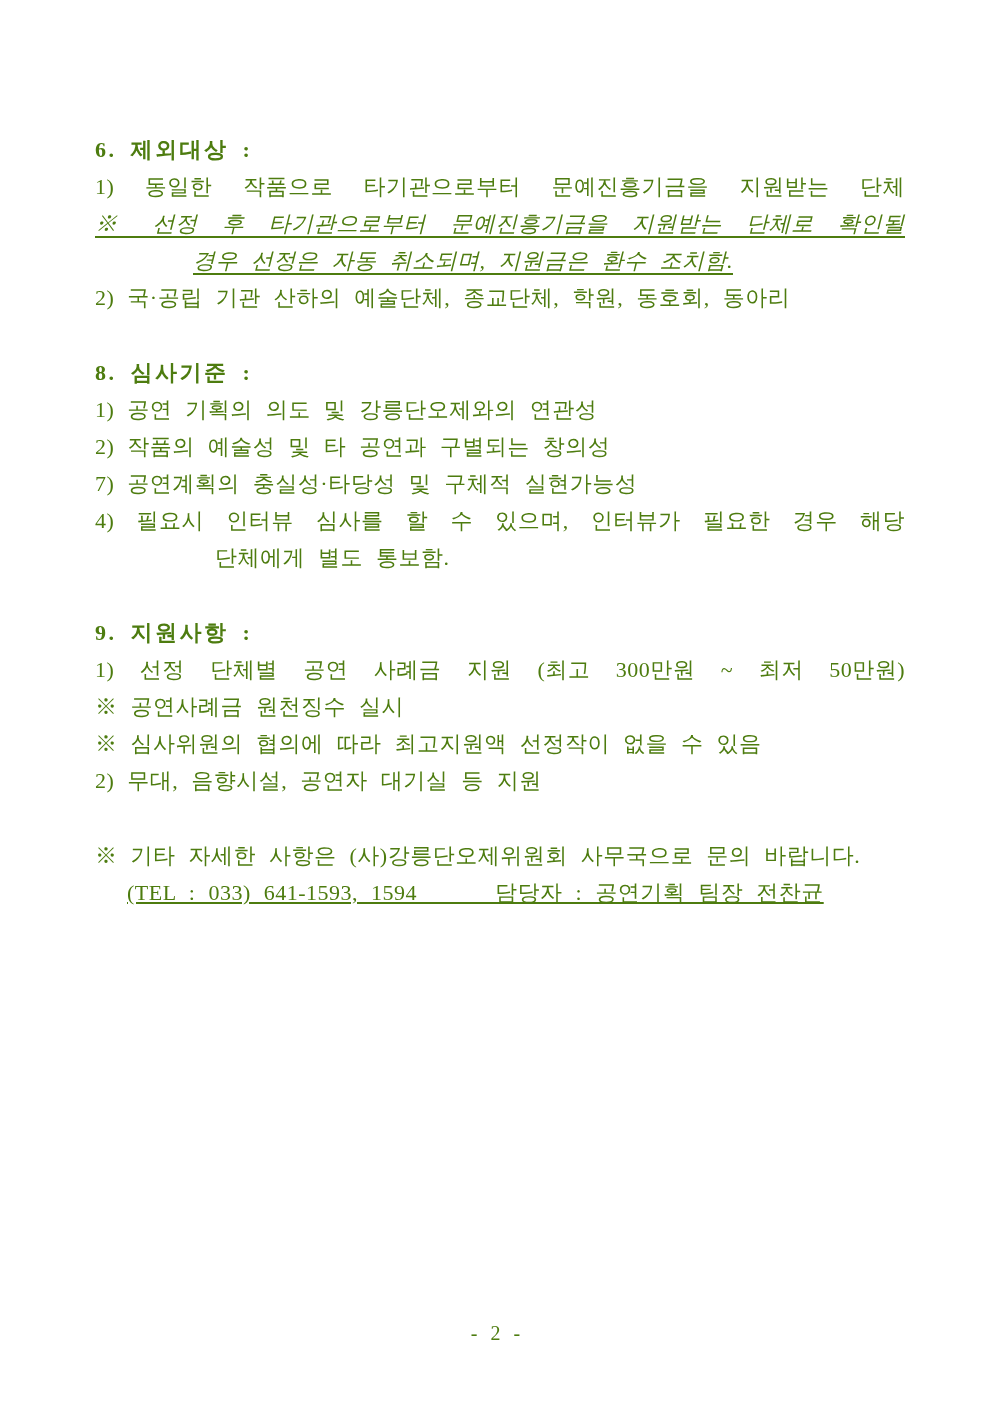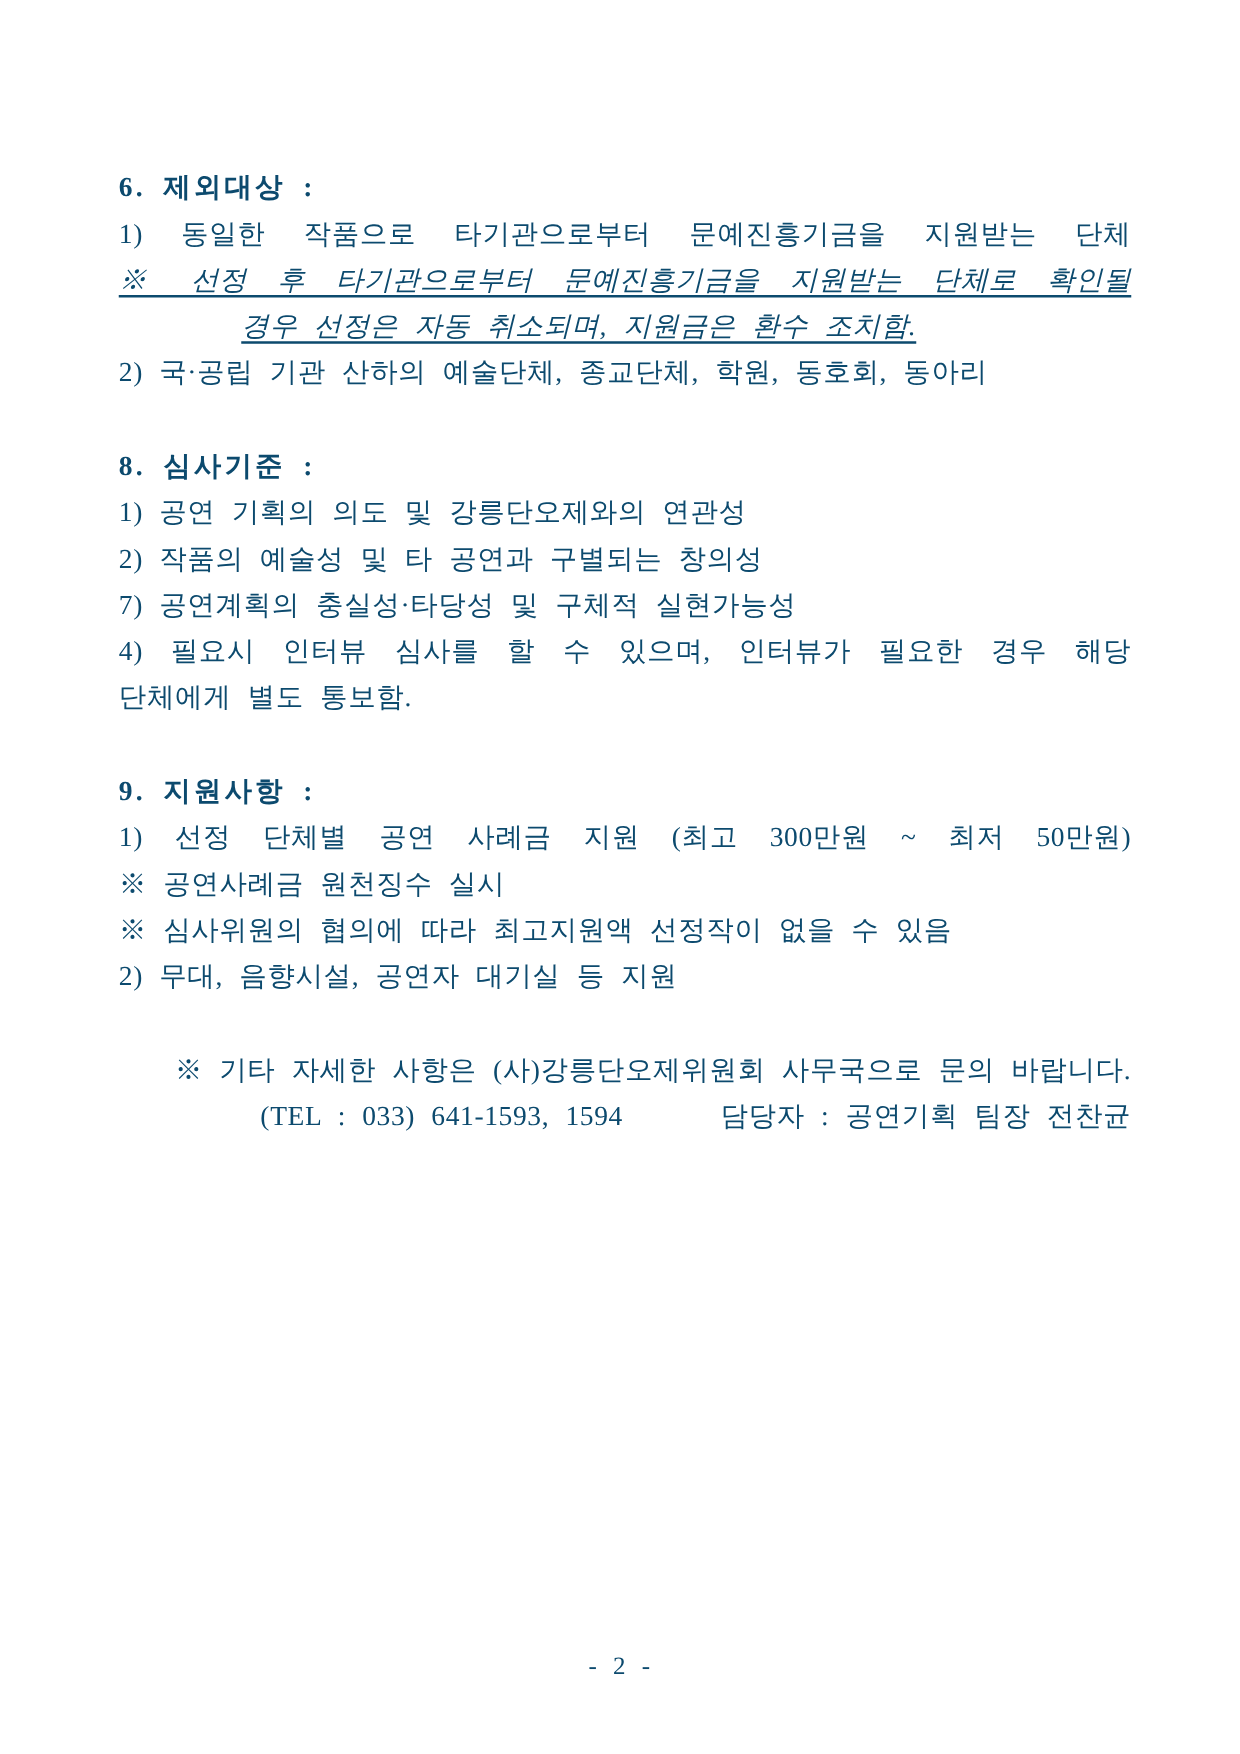--- a/index.html
+++ b/index.html
@@ -5,21 +5,21 @@
   html, body {
     margin: 0;
     padding: 0;
     background: #ffffff;
   }
   .page {
     position: relative;
     width: 992px;
     height: 1403px;
     background: #ffffff;
-    color: #0c4a6e;
+    color: #4d7c0f;
     font-family: "Liberation Serif", "DejaVu Serif", serif;
     overflow: hidden;
     border-radius: 16px;
   }
   .content {
     position: absolute;
     left: 95px;
     top: 131px;
     width: 810px;
   }
@@ -31,34 +31,34 @@
     white-space: normal;
   }
   .heading {
     font-weight: bold;
     letter-spacing: 2.5px;
     word-spacing: 6px;
   }
   .item      { }
   .dash      { margin-left: 140px; }
   .note-cont { margin-left: 98px;  }
-  .cont      { }
+  .cont      { margin-left: 120px; }
   .underline {
     text-decoration: underline;
     text-underline-offset: 5px;
     text-decoration-thickness: 1.5px;
     font-style: italic;
   }
   .full {
     text-align: justify;
     text-align-last: justify;
   }
   .doc-section + .doc-section { margin-top: 38px; }
-  .footer { margin-top: 2px; text-align: right; }
-  .footer .contact-line { margin-left: 16px; white-space: pre-wrap; }
+  .footer { margin-top: 2px; }
+  .footer .contact-line { margin-left: 32px; white-space: pre-wrap; text-decoration: underline; }
   .page-number {
     position: absolute;
     left: 0;
     right: 0;
     bottom: 58px;
     text-align: center;
     font-size: 20px;
     letter-spacing: 1px;
     word-spacing: 6px;
   }

